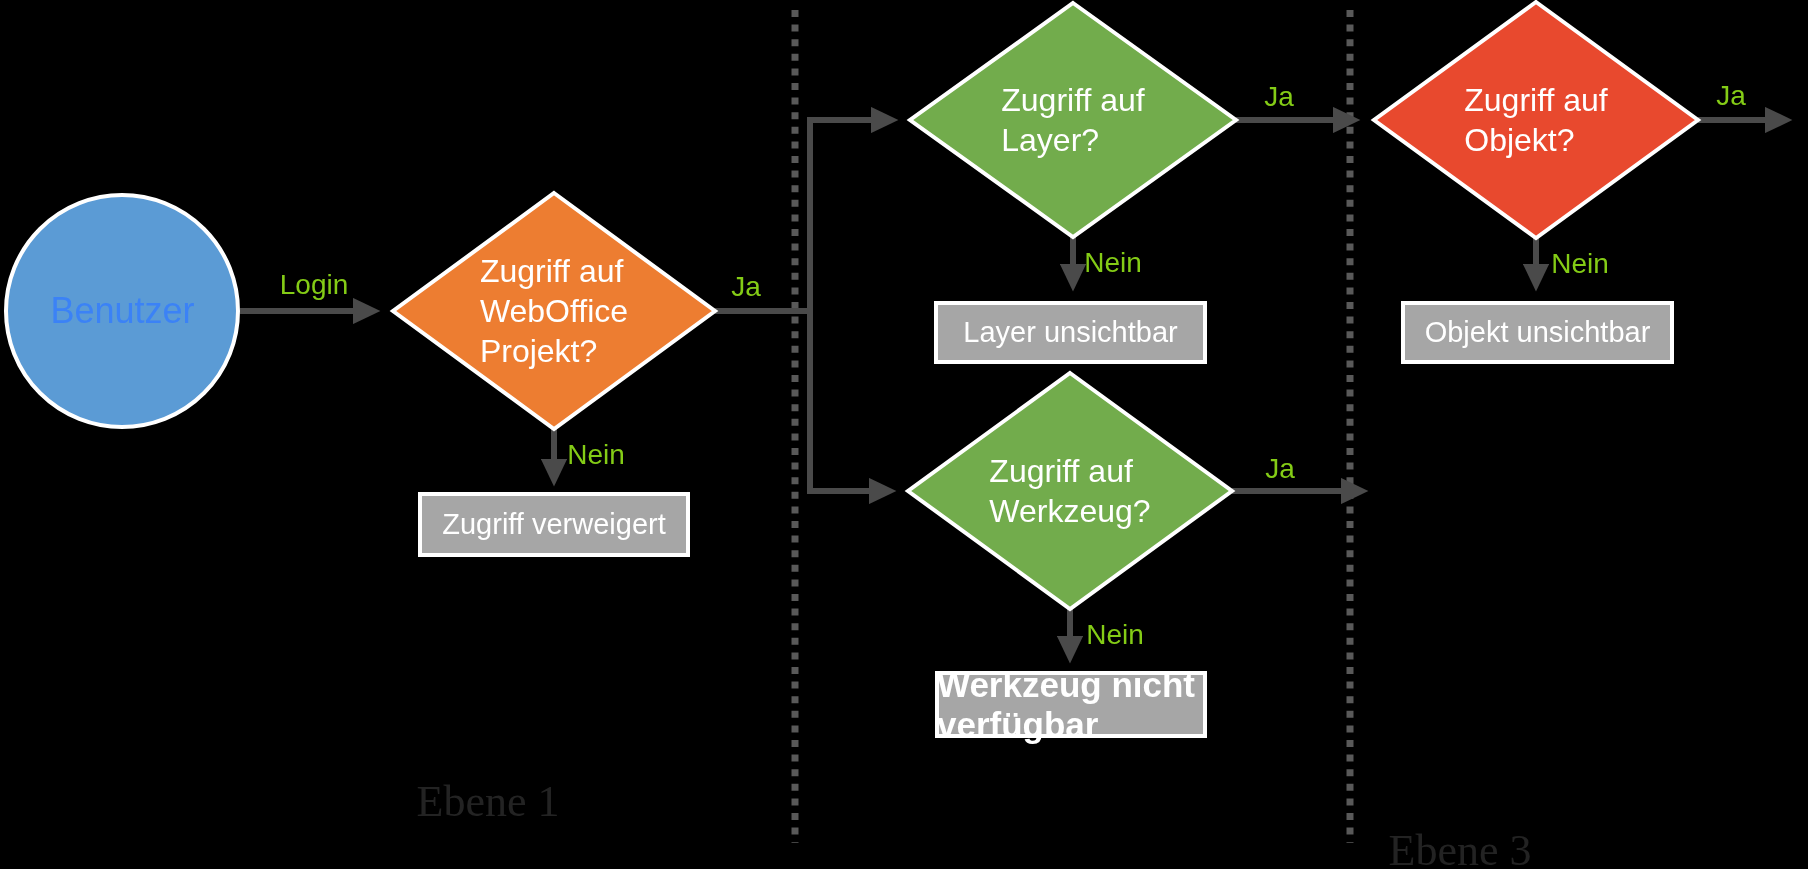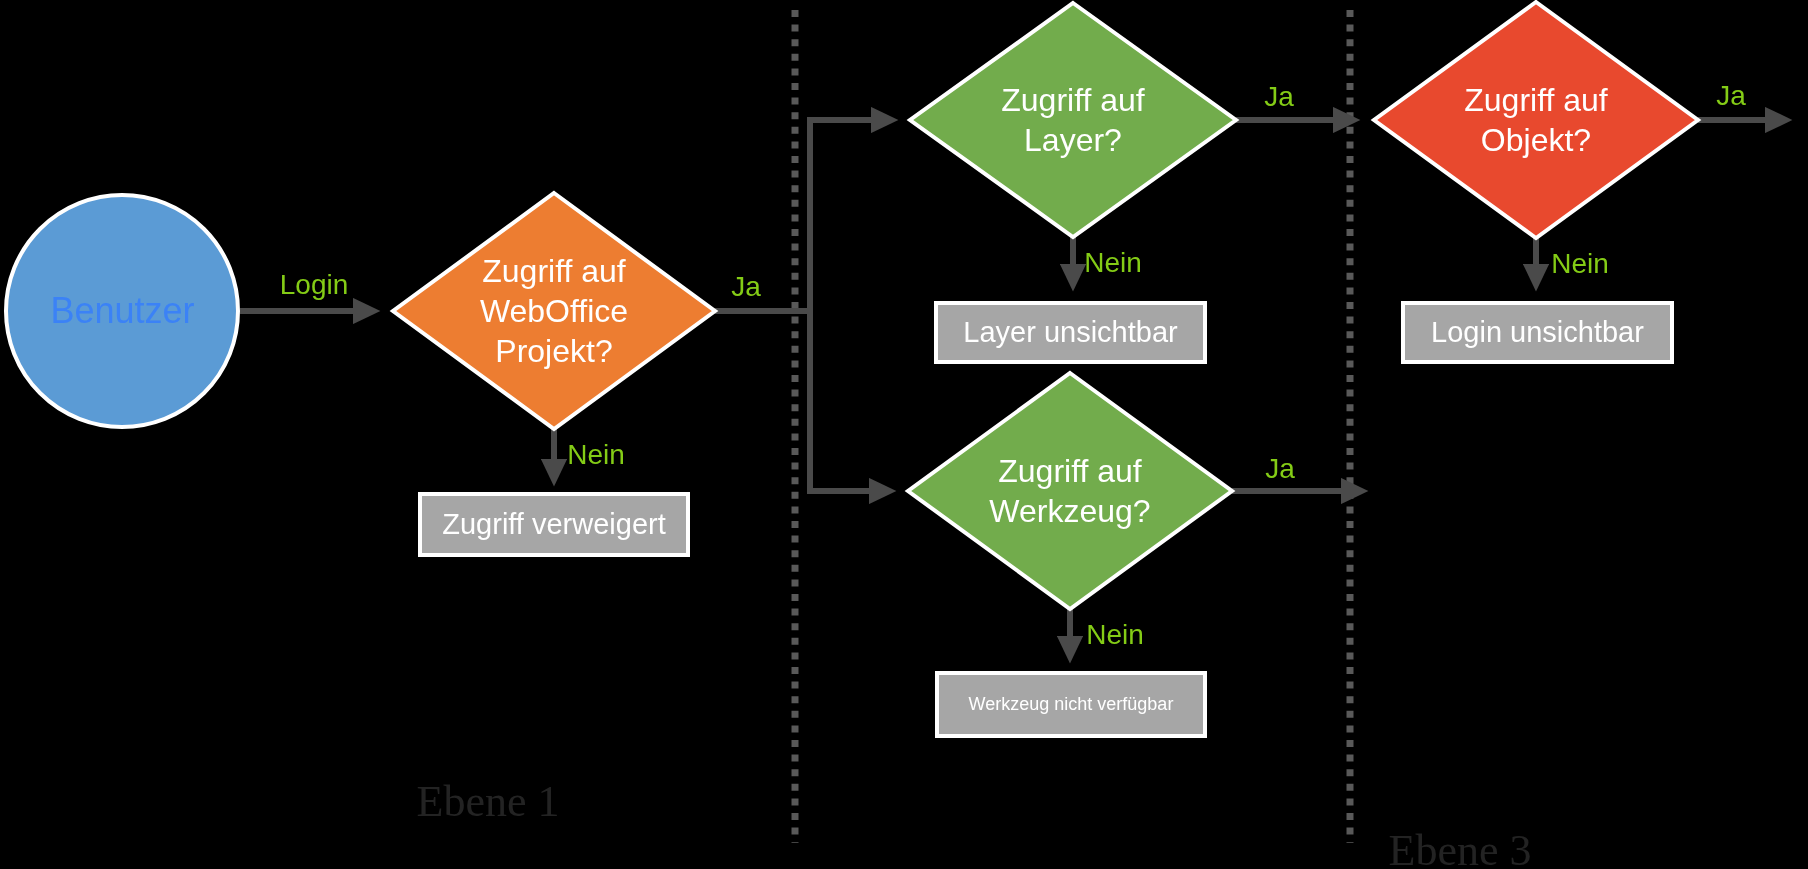--- a/index.html
+++ b/index.html
@@ -7,29 +7,29 @@
     position:relative;
     width:1808px;height:869px;
     background:#000;
     overflow:hidden;
     font-family:"Liberation Sans", sans-serif;
   }
   .stage svg{position:absolute;left:0;top:0;}
   .lbl{
     position:absolute;
     display:flex;align-items:center;justify-content:center;
-    text-align:center;
+    text-align:left;
     white-space:pre-line;
     font-weight:300;
     pointer-events:none;
   }
   .node-lbl{color:#ffffff;font-size:32px;line-height:40px;}
   .circle-lbl{color:#3b82f6;font-size:36px;}
   .box-lbl{color:#ffffff;font-size:29px;}
-  .box-lbl.small{font-size:18px;}
+  .box-lbl.small{font-size:35px;font-weight:bold;}
   .edge-lbl{color:#84cc16;font-size:28px;}
   .lane-lbl{color:#232323;font-size:44px;font-family:Liberation Serif, serif;}
 </style>
 </head>
 <body>
 
 <div class="stage">
 
   <svg width="1808" height="869" viewBox="0 0 1808 869">
     <defs>
@@ -83,21 +83,21 @@
   <div class="lbl node-lbl" style="left:920px;top:431px;width:300px;height:120px;">Zugriff auf
 Werkzeug?</div>
 
   <div class="lbl node-lbl" style="left:1386px;top:60px;width:300px;height:120px;">Zugriff auf
 Objekt?</div>
 
   <div class="lbl box-lbl" style="left:420px;top:494px;width:268px;height:61px;">Zugriff verweigert</div>
 
   <div class="lbl box-lbl" style="left:936px;top:303px;width:269px;height:59px;">Layer unsichtbar</div>
 
-  <div class="lbl box-lbl" style="left:1403px;top:303px;width:269px;height:59px;">Login unsichtbar</div>
+  <div class="lbl box-lbl" style="left:1403px;top:303px;width:269px;height:59px;">Objekt unsichtbar</div>
 
   <div class="lbl box-lbl small" style="left:937px;top:673px;width:268px;height:63px;">Werkzeug nicht verfügbar</div>
 
   <div class="lbl edge-lbl" style="left:264px;top:270px;width:100px;height:30px;">Login</div>
 
   <div class="lbl edge-lbl" style="left:696px;top:272px;width:100px;height:30px;">Ja</div>
 
   <div class="lbl edge-lbl" style="left:546px;top:440px;width:100px;height:30px;">Nein</div>
 
   <div class="lbl edge-lbl" style="left:1229px;top:82px;width:100px;height:30px;">Ja</div>

